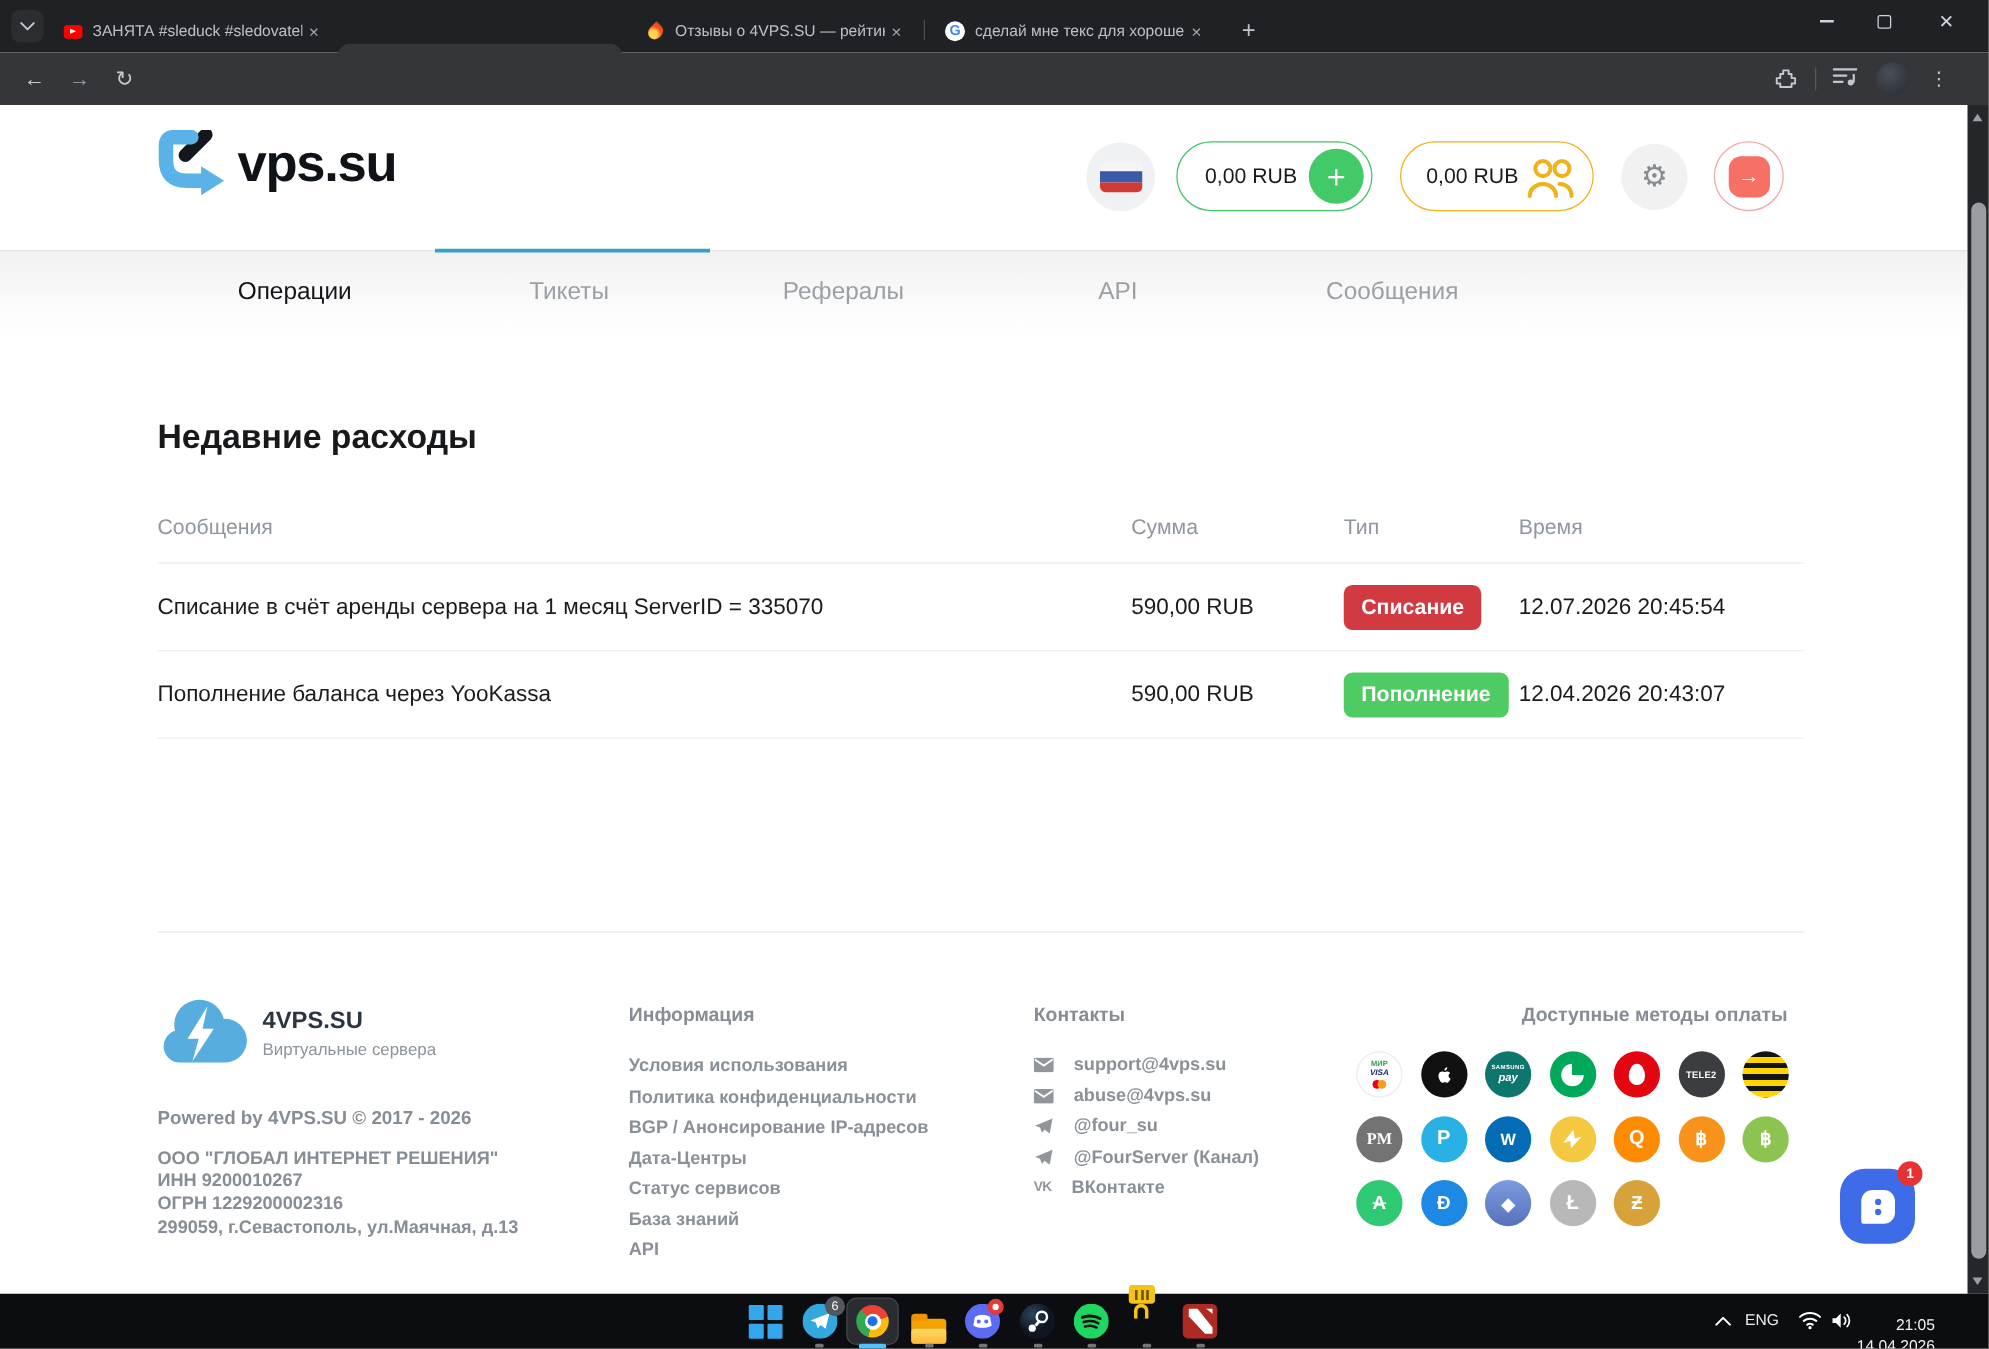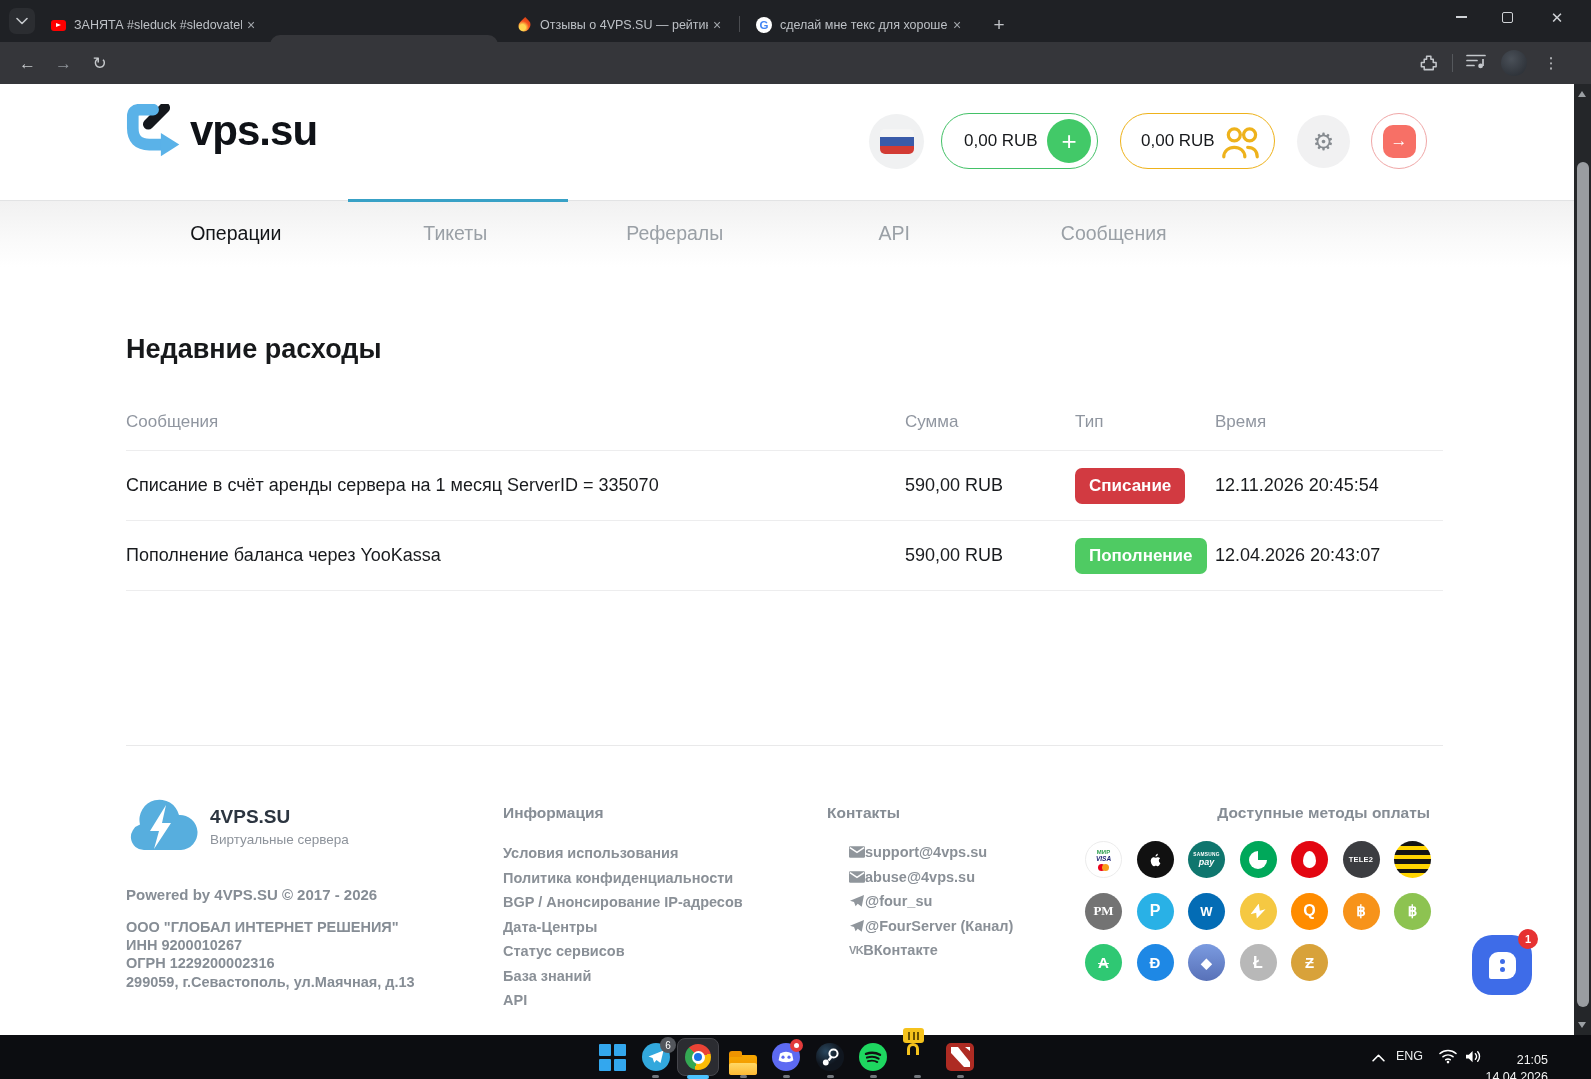--- a/index.html
+++ b/index.html
@@ -97,21 +97,21 @@
   
   .f-gray{color:#868d95;font-weight:700;}
   .brandname{position:absolute;left:210px;top:722px;font-size:19px;font-weight:700;color:#2c3540;}
   .brandtag{position:absolute;left:210px;top:748px;font-size:13.5px;color:#8d939b;font-weight:500;}
   .powered{position:absolute;left:126px;top:802px;font-size:15px;}
   .company{position:absolute;left:126px;top:834px;font-size:14.5px;line-height:18.2px;}
   .fcol-title{position:absolute;top:720px;font-size:15.5px;font-weight:700;color:#868d95;}
   .flinks{position:absolute;left:503px;top:762px;display:flex;flex-direction:column;gap:9.5px;}
   .flink{font-size:14.5px;font-weight:700;color:#8a9097;line-height:15px;}
   .fcontacts{position:absolute;left:827px;top:760px;display:flex;flex-direction:column;gap:8.5px;}
-  .fcontact{display:flex;align-items:center;gap:0;font-size:14.5px;font-weight:700;color:#8a9097;line-height:16px;margin-left:22px;}
+  .fcontact{display:flex;align-items:center;gap:16px;font-size:14.5px;font-weight:700;color:#8a9097;line-height:16px;}
   .vkg{font-size:11px;font-weight:800;color:#90969c;letter-spacing:-0.5px;}
   .paytitle{position:absolute;left:1085px;top:720px;width:345px;text-align:right;font-size:15.5px;font-weight:700;color:#868d95;}
   .paygrid{position:absolute;left:1085px;top:757px;display:grid;grid-template-columns:repeat(7,37px);gap:14.5px;}
   .pc{width:37px;height:37px;border-radius:50%;display:flex;align-items:center;justify-content:center;
       flex-direction:column;color:#fff;font-weight:700;overflow:hidden;position:relative;box-sizing:border-box;}
   .pc-mir{background:#fff;border:1px solid #ececec;}
   .mir-l1{font-size:6px;color:#2e9e4f;font-weight:800;line-height:6px;}
   .mir-l2{font-size:6.5px;color:#1a1f71;font-weight:800;font-style:italic;line-height:8px;}
   .mc{display:flex;margin-top:1px;} .mc i{width:7px;height:7px;border-radius:50%;}
   .mc i:first-child{background:#eb001b;} .mc i:last-child{background:#f79e1b;margin-left:-3px;}
@@ -355,21 +355,21 @@
       <div class="thead">
         <span class="th">Сообщения</span>
         <span class="th">Сумма</span>
         <span class="th">Тип</span>
         <span class="th">Время</span>
       </div>
       <div class="trow">
         <span class="td">Списание в счёт аренды сервера на 1 месяц ServerID = 335070</span>
         <span class="td">590,00 RUB</span>
         <span class="td"><span class="badge badge-debit">Списание</span></span>
-        <span class="td">12.11.2026 20:45:54</span>
+        <span class="td">12.07.2026 20:45:54</span>
       </div>
       <div class="trow">
         <span class="td">Пополнение баланса через YooKassa</span>
         <span class="td">590,00 RUB</span>
         <span class="td"><span class="badge badge-credit">Пополнение</span></span>
         <span class="td">12.04.2026 20:43:07</span>
       </div>
     </div>
 
     <div class="footline"></div>

